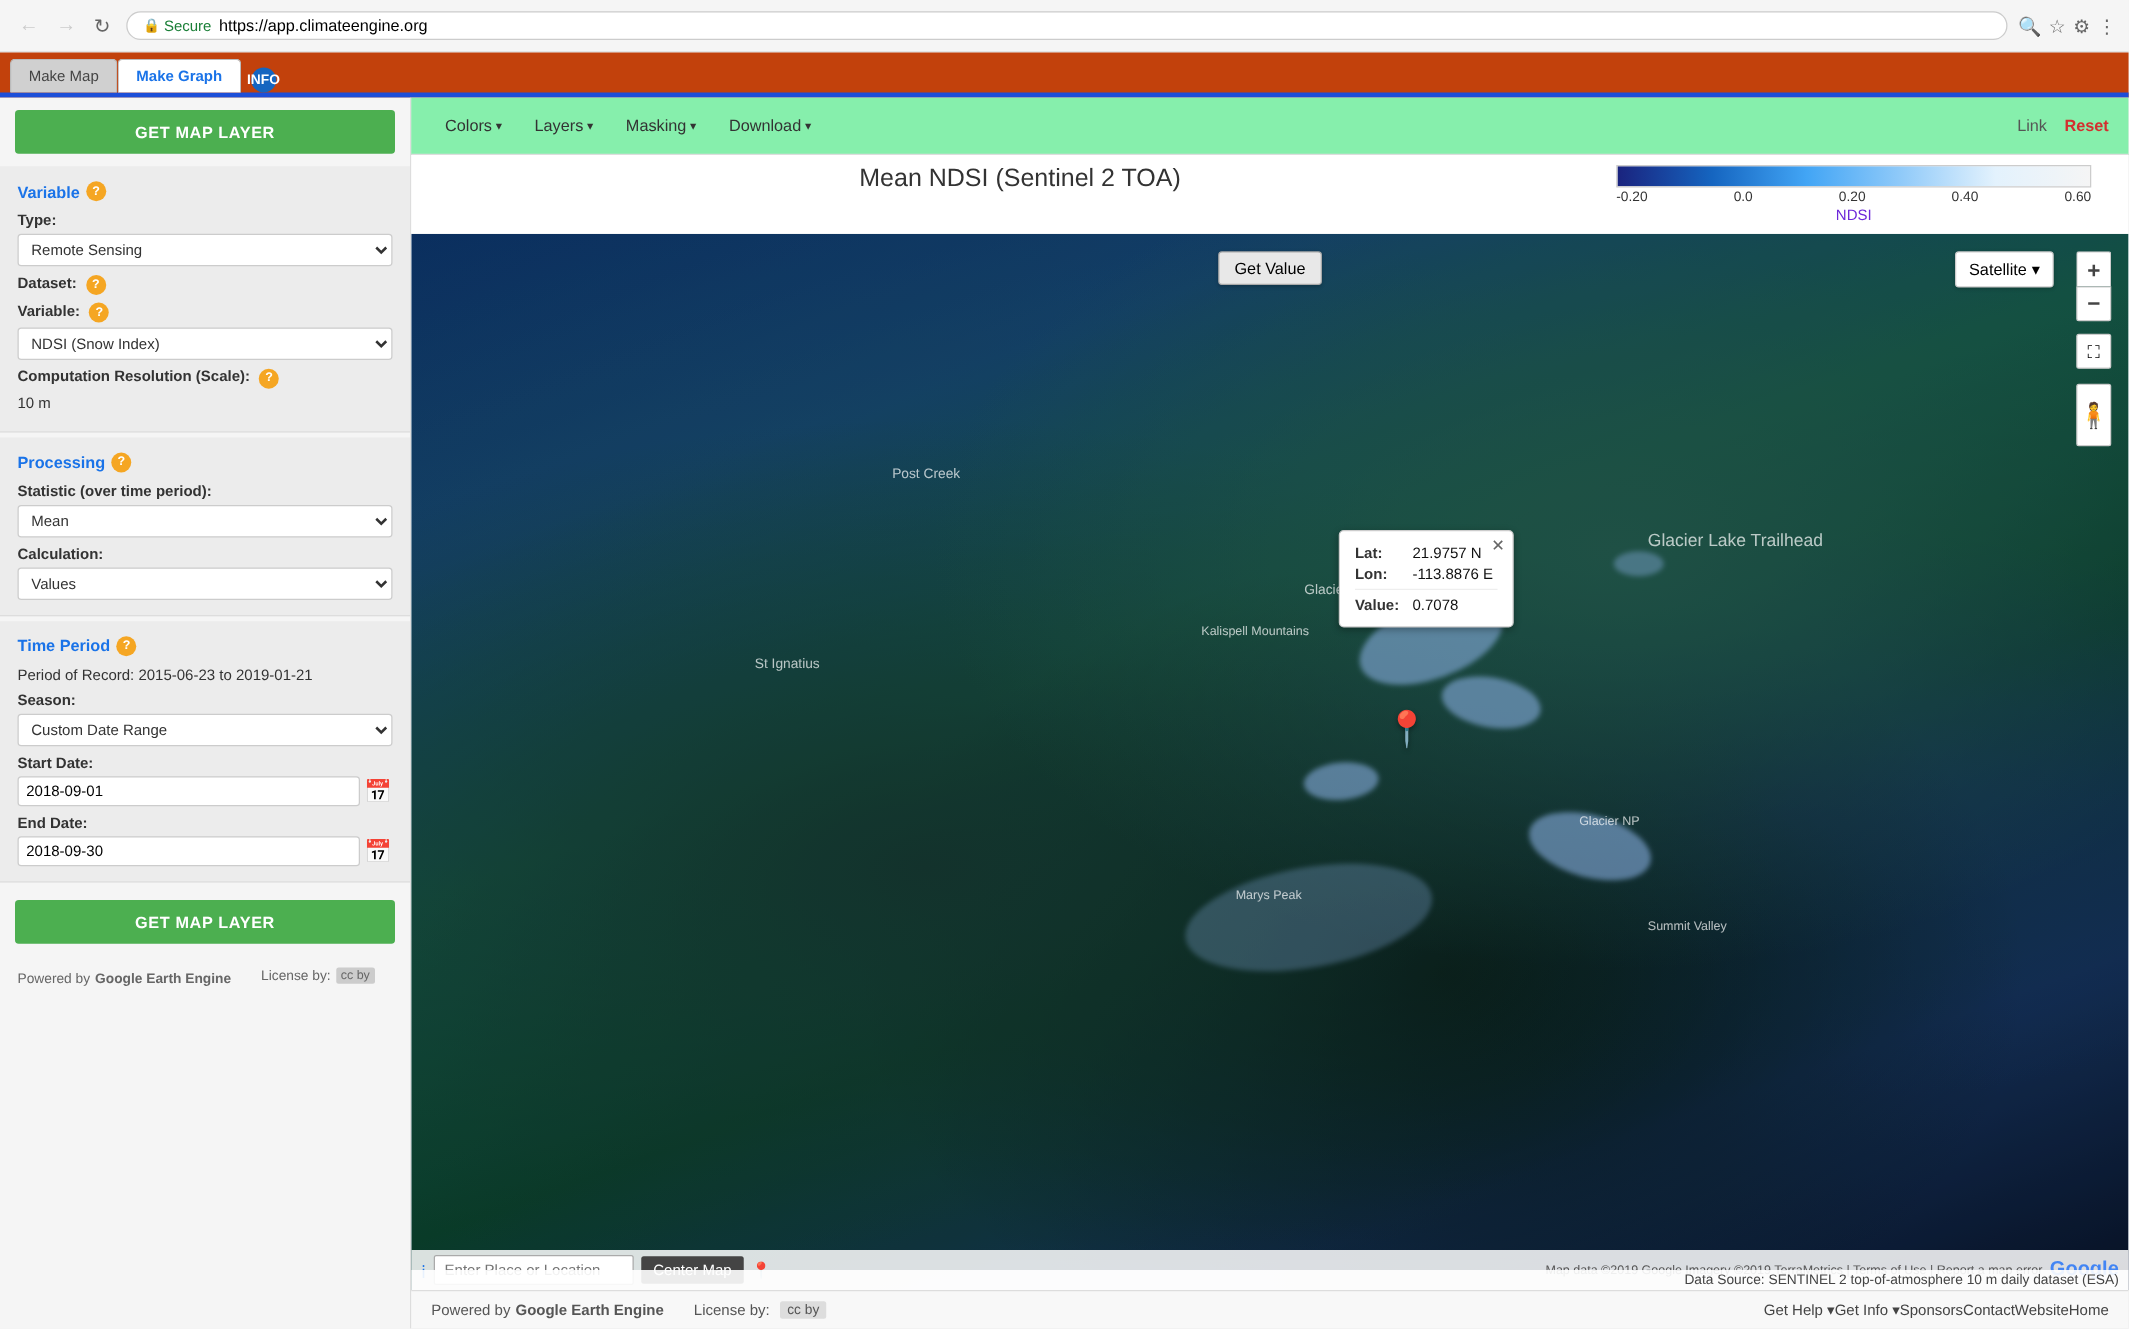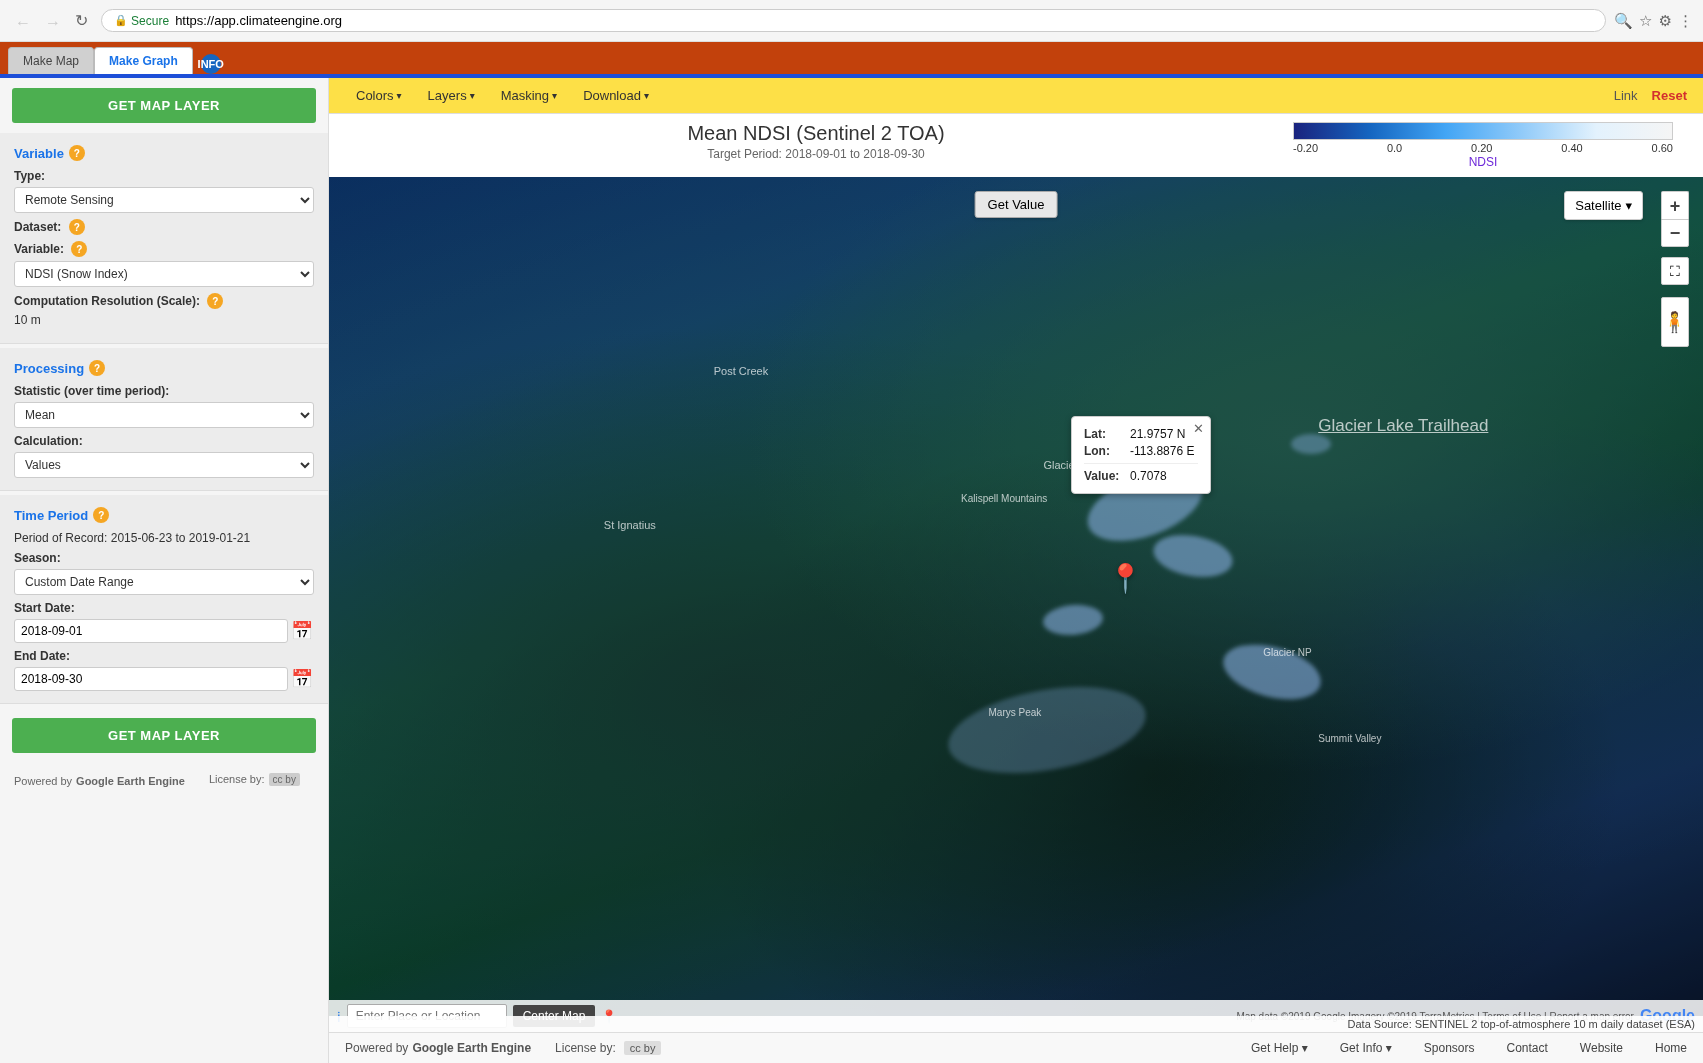--- a/index.html
+++ b/index.html
@@ -185,27 +185,27 @@
     
     .map-area {
       flex: 1;
       display: flex;
       flex-direction: column;
       background: #e8e8e8;
     }
 
     
     .map-toolbar {
-      background: #fde047;
+      background: #86efac;
       border-bottom: 1px solid #ddd;
       padding: 0 16px;
       display: flex;
       align-items: center;
       gap: 4px;
-      height: 36px;
+      height: 46px;
     }
     .toolbar-btn {
       background: none;
       border: 1px solid transparent;
       padding: 5px 10px;
       cursor: pointer;
       font-size: 13px;
       color: #333;
       display: flex;
       align-items: center;
@@ -492,21 +492,21 @@
       background: #f8f8f8;
       border-top: 1px solid #ddd;
       padding: 8px 16px;
       display: flex;
       align-items: center;
       justify-content: space-between;
       font-size: 12px;
       color: #555;
     }
     .footer-left { display: flex; align-items: center; gap: 4px; }
-    .footer-right { display: flex; gap: 32px; }
+    .footer-right { display: flex; gap: 0; }
     .footer-link { color: #444; text-decoration: none; cursor: pointer; }
     .colorbar-and-title {
       background: white;
       display: flex;
       justify-content: space-between;
       align-items: flex-start;
       padding: 8px 20px;
     }
     .title-block { flex: 1; text-align: center; }
     .bar-block { display: flex; flex-direction: column; align-items: center; min-width: 400px; }
@@ -650,21 +650,20 @@
         <span class="caret">▾</span>
       </button>
       <div class="toolbar-spacer"></div>
       <button class="link-btn">Link</button>
       <button class="reset-btn">Reset</button>
     </div>
 
     <div class="colorbar-and-title">
       <div class="title-block">
         <div class="map-title">Mean NDSI (Sentinel 2 TOA)</div>
-        <div class="map-subtitle">Target Period: 2018-09-01 to 2018-09-30</div>
       </div>
       <div class="bar-block">
         <div class="colorbar-gradient"></div>
         <div class="colorbar-labels">
           <span>-0.20</span>
           <span>0.0</span>
           <span>0.20</span>
           <span>0.40</span>
           <span>0.60</span>
         </div>
@@ -680,21 +679,21 @@
         <div class="snow-patch" style="width:80px;height:40px;top:42%;left:60%;transform:rotate(10deg);"></div>
         <div class="snow-patch" style="width:60px;height:30px;top:50%;left:52%;transform:rotate(-5deg);"></div>
         <div class="snow-patch" style="width:100px;height:50px;top:55%;left:65%;transform:rotate(15deg);"></div>
         <div class="snow-patch" style="width:40px;height:20px;top:30%;left:70%;opacity:0.7;"></div>
         <div class="snow-patch" style="width:200px;height:80px;top:60%;left:45%;transform:rotate(-10deg);opacity:0.5;"></div>
 
         <div class="ndsi-overlay"></div>
 
         <div style="position:absolute;top:22%;left:28%;color:rgba(255,255,255,0.7);font-size:11px;">Post Creek</div>
         <div style="position:absolute;top:33%;left:52%;color:rgba(255,255,255,0.7);font-size:11px;">Glacier Peak</div>
-        <div style="position:absolute;top:28%;left:72%;color:rgba(255,255,255,0.7);font-size:17px;text-decoration:underline;">Glacier Lake Trailhead</div>
+        <div style="position:absolute;top:28%;left:72%;color:rgba(255,255,255,0.7);font-size:14px;">Glacier Lake Trailhead</div>
         <div style="position:absolute;top:40%;left:20%;color:rgba(255,255,255,0.7);font-size:11px;">St Ignatius</div>
         <div style="position:absolute;top:37%;left:46%;color:rgba(255,255,255,0.7);font-size:10px;">Kalispell Mountains</div>
         <div style="position:absolute;top:55%;left:68%;color:rgba(255,255,255,0.7);font-size:10px;">Glacier NP</div>
         <div style="position:absolute;top:62%;left:48%;color:rgba(255,255,255,0.7);font-size:10px;">Marys Peak</div>
         <div style="position:absolute;top:65%;left:72%;color:rgba(255,255,255,0.7);font-size:10px;">Summit Valley</div>
 
         <button class="get-value-btn">Get Value</button>
 
         <div class="map-type-btn">
           <span>Satellite</span>

